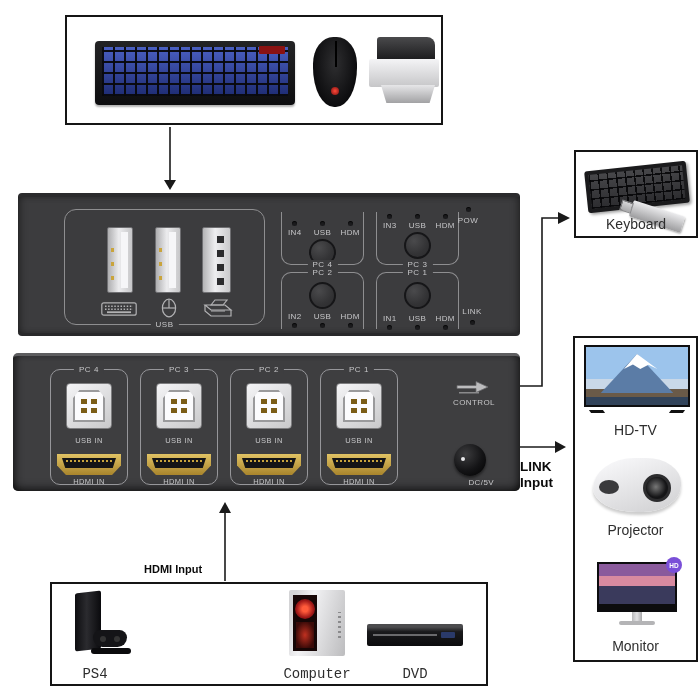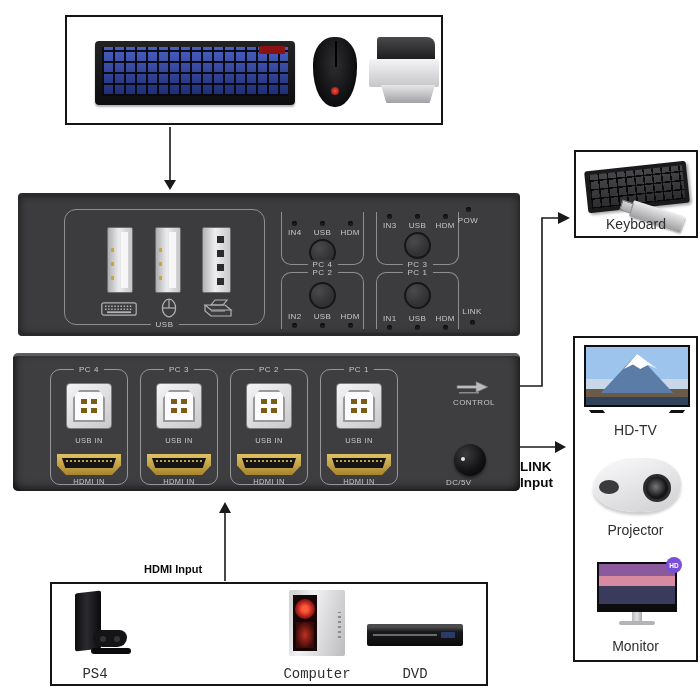--- a/index.html
+++ b/index.html
@@ -70,21 +70,21 @@
     clip-path:polygon(0 0,100% 0,100% 55%,86% 100%,14% 100%,0 55%);}
   .hdmi .slot{position:absolute;left:5px;right:5px;top:4px;height:10px;background:#141416;
     clip-path:polygon(0 0,100% 0,94% 100%,6% 100%);}
   .hdmi .slot:after{content:"";position:absolute;left:4px;right:4px;top:2px;height:2px;
     background:repeating-linear-gradient(90deg,#c9a43c 0 2px,transparent 2px 4px);}
   #control{position:absolute;left:440px;top:24px;width:40px;text-align:center;}
   #dc-jack{position:absolute;left:441px;top:88px;width:32px;height:32px;border-radius:50%;
     background:radial-gradient(circle at 36% 32%,#3c3c3e,#141416 55%,#000);
     box-shadow:0 2px 3px rgba(0,0,0,.5);}
   #dc-jack:after{content:"";position:absolute;left:7px;top:13px;width:4px;height:4px;border-radius:50%;background:#e8e8ea;}
-  #dc-label{position:absolute;left:433px;top:122px;width:48px;text-align:left;}
+  #dc-label{position:absolute;left:433px;top:122px;width:48px;text-align:right;}
   
   .gkb{position:absolute;left:28px;top:24px;width:200px;height:64px;border-radius:4px;
     background:linear-gradient(180deg,#232325,#0d0d0f);box-shadow:0 2px 2px rgba(0,0,0,.3);}
   .gkb .keys{position:absolute;left:7px;right:7px;top:6px;bottom:9px;
     background:
       repeating-linear-gradient(90deg,rgba(8,8,12,.95) 0 2px,transparent 2px 11px),
       repeating-linear-gradient(0deg,rgba(8,8,12,.95) 0 2px,transparent 2px 11px),
       linear-gradient(180deg,#4a5fc2,#1e2c74);}
   .gkb .accent{position:absolute;right:10px;top:5px;width:26px;height:8px;background:#8a1212;border-radius:1px;}
   .gmouse{position:absolute;left:246px;top:20px;width:44px;height:70px;

